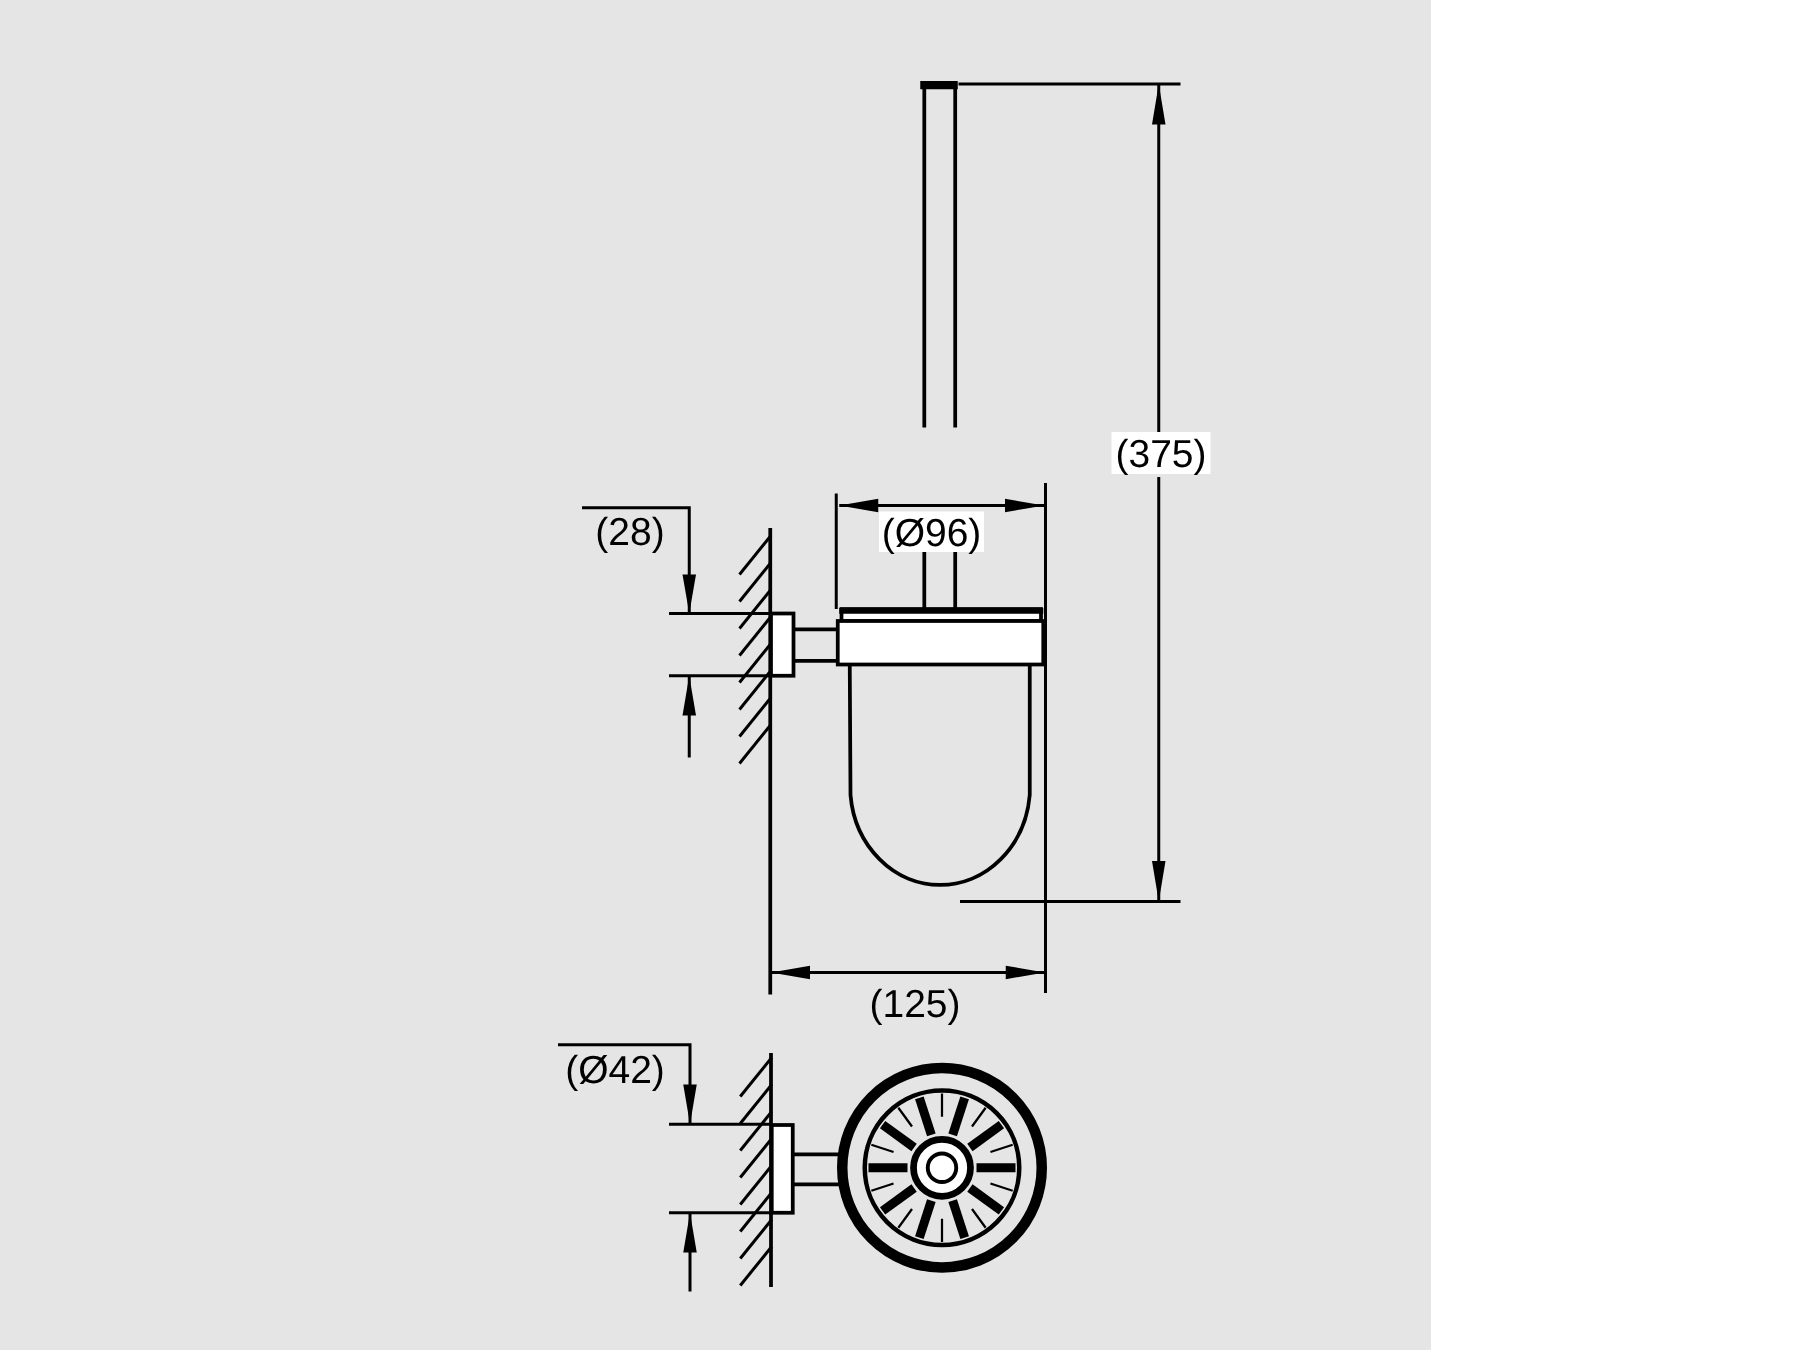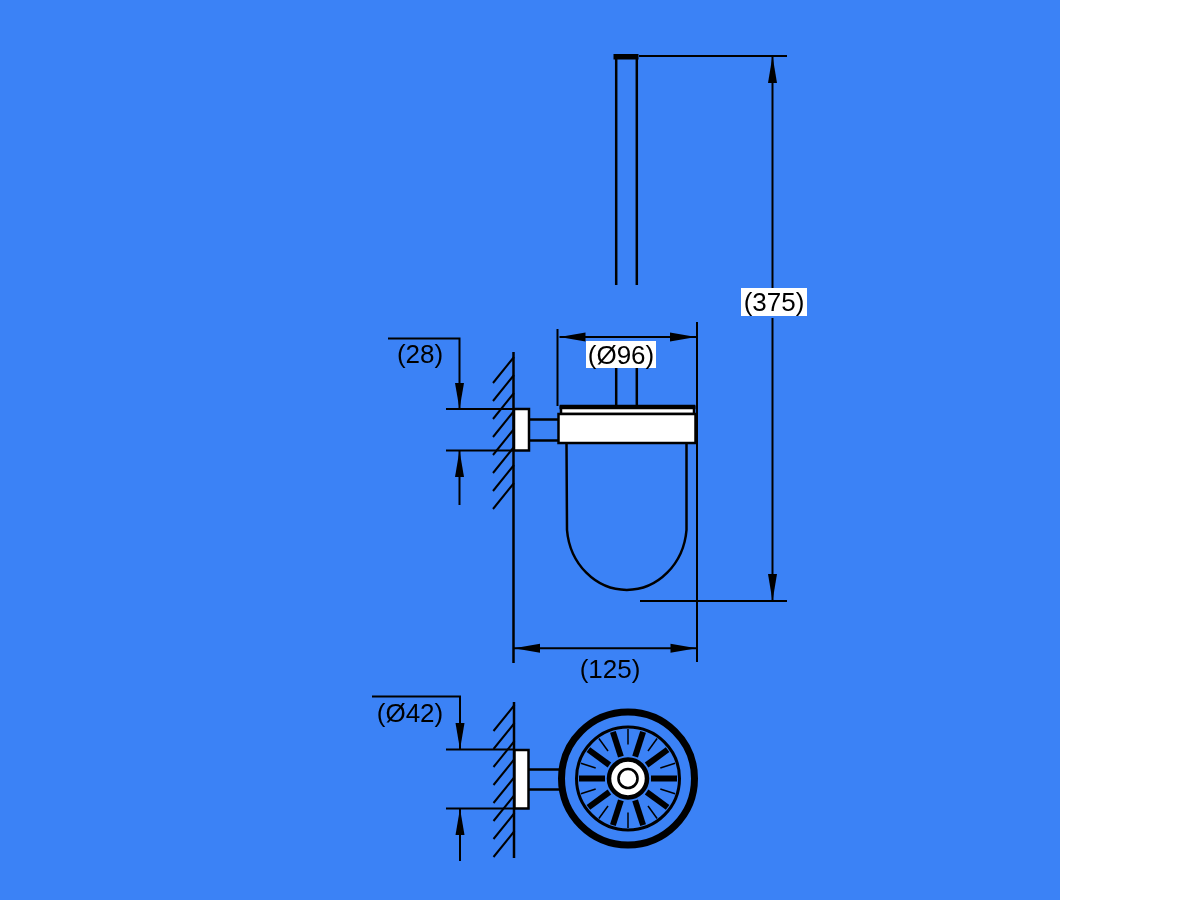--- a/index.html
+++ b/index.html
@@ -5,23 +5,23 @@
   html, body {
     margin: 0;
     padding: 0;
     background: #ffffff;
     width: 1200px;
     height: 900px;
     overflow: hidden;
   }
   .canvas {
     position: relative;
-    width: 1060px;
+    width: 954px;
     height: 900px;
-    background: #3b82f6;
+    background: #e5e5e5;
   }
   svg { display: block; }
   .obj   { stroke: #000000; stroke-width: 2.5; fill: none; }
   .objf  { stroke: #000000; stroke-width: 2.5; fill: #ffffff; }
   .dim   { stroke: #000000; stroke-width: 2;   fill: none; }
   .hatch { stroke: #000000; stroke-width: 2;   fill: none; }
   .arrow { fill: #000000; stroke: none; }
   .cap   { fill: #000000; stroke: none; }
   .lbl {
     font-family: "Liberation Sans", "DejaVu Sans", sans-serif;

